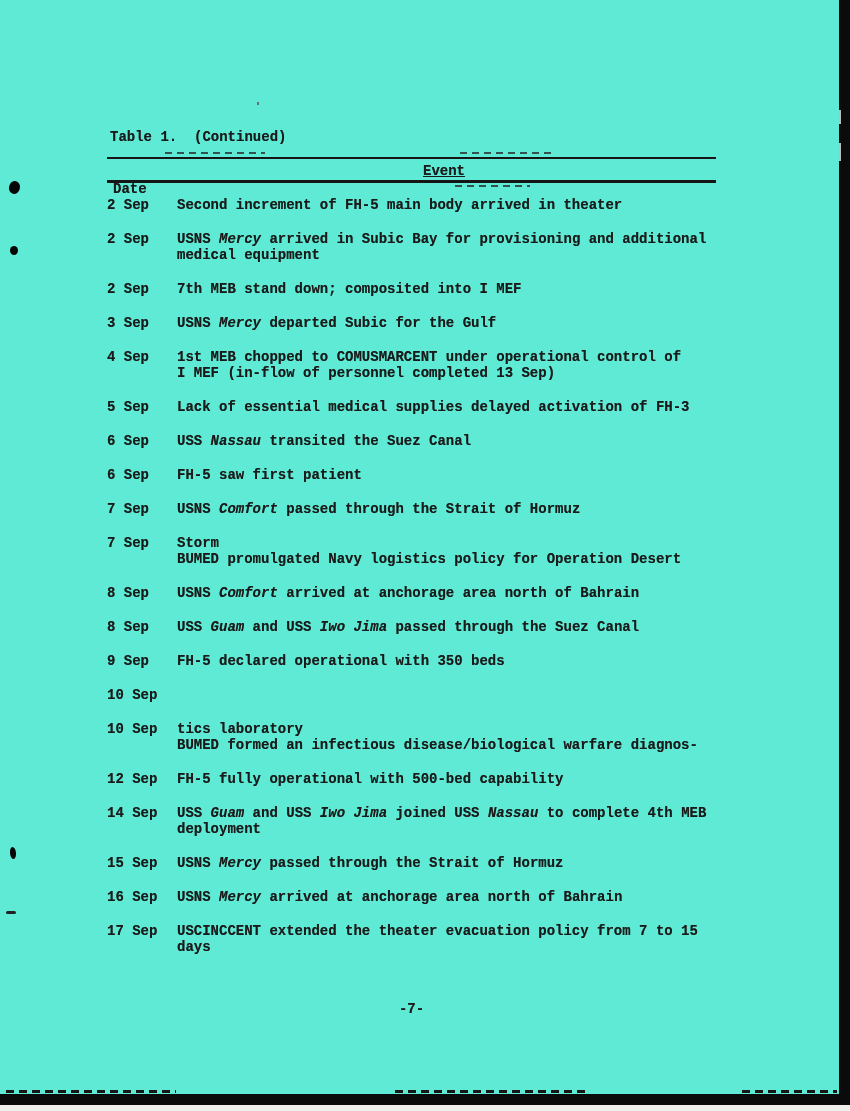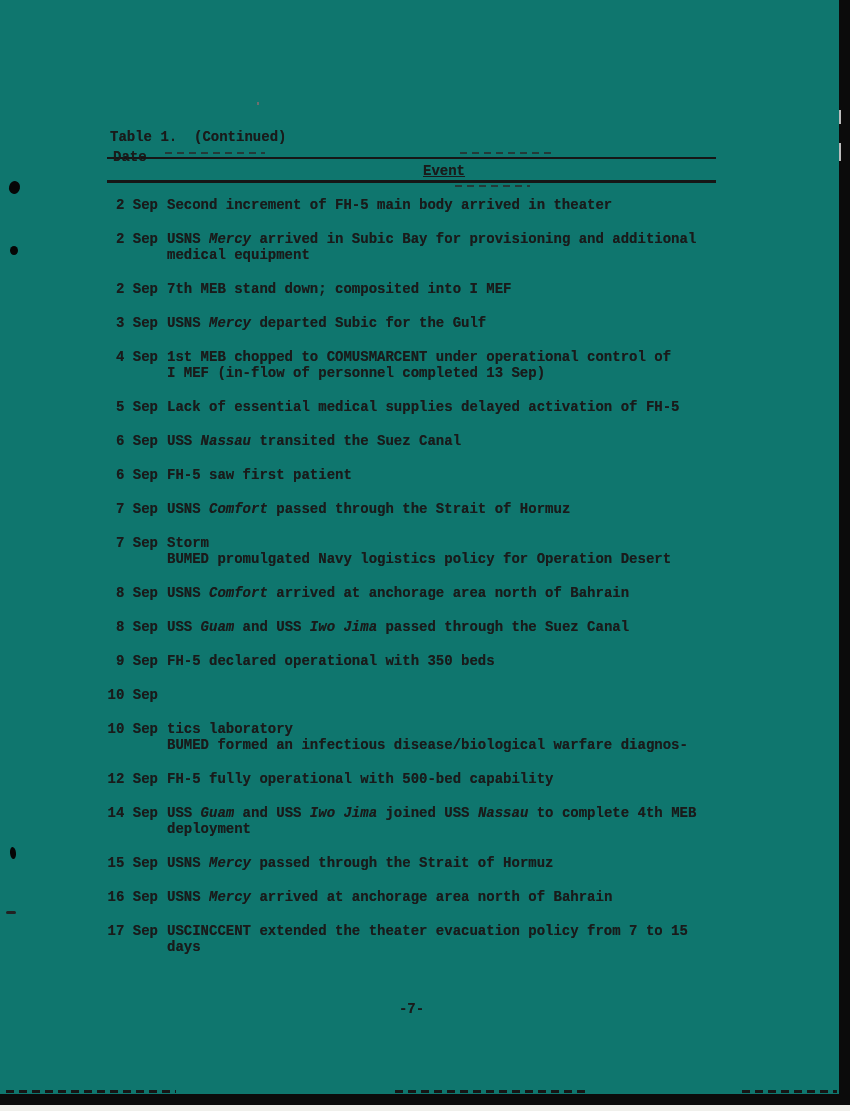--- a/index.html
+++ b/index.html
@@ -1,20 +1,20 @@
 <!DOCTYPE html>
 <html><head>
 <meta charset="utf-8">
 <style>
   html, body { margin: 0; padding: 0; background: #ffffff; }
   .page {
     position: relative;
     width: 850px;
     height: 1111px;
-    background: #0f766e;
+    background: #5eead4;
     overflow: hidden;
     font-family: "Liberation Mono", "DejaVu Sans Mono", monospace;
     color: #1a1a1a;
   }
   .txt {
     font-size: 14px;
     line-height: 16px;
     font-weight: 700;
     white-space: pre;
     text-shadow: 0 0 0.4px rgba(20,20,20,0.55);
@@ -25,27 +25,27 @@
   .rule-top { top: 157px; height: 2px; }
   .rule-header-bottom { top: 180px; height: 2.5px; }
   .noise {
     position: absolute; height: 2px;
     background: repeating-linear-gradient(90deg, #2a2a2a 0 7px, transparent 7px 12px);
     opacity: 0.8;
   }
   .noise-a { left: 165px; top: 152px; width: 100px; }
   .noise-b { left: 460px; top: 152px; width: 95px; }
   .noise-c { left: 455px; top: 185px; width: 75px; }
-  .col-header-date { position: absolute; left: 113px; top: 149px; }
+  .col-header-date { position: absolute; left: 113px; top: 181px; }
   .col-header-event { position: absolute; left: 423px; top: 163px; text-decoration: underline; }
   
   .rows { position: absolute; left: 107px; top: 197px; width: 625px; }
   .row { display: flex; margin-bottom: 18px; }
-  .date { width: 51px; text-align: right; flex: none; }
-  .event { margin-left: 9px; }
+  .date { width: 51px; flex: none; }
+  .event { margin-left: 19px; }
   .event i { font-style: italic; }
   .page-number { position: absolute; left: 107px; top: 1001px; width: 609px; text-align: center; }
   
   .mark { position: absolute; background: #060606; border-radius: 50%; }
   .mark-dot-1 { left: 9px;  top: 181px; width: 11px; height: 13px; transform: rotate(14deg); }
   .mark-dot-2 { left: 10px; top: 246px; width: 8px;  height: 9px; }
   .mark-dot-3 { left: 10px; top: 847px; width: 6px;  height: 12px; transform: rotate(-6deg); }
   .mark-dash  { left: 6px;  top: 911px; width: 10px; height: 3px; border-radius: 2px; background: #222; }
   .speck { position: absolute; left: 257px; top: 102px; width: 2px; height: 3px; background: #6e6e6e; }
   .right-bar { position: absolute; left: 839px; top: 0; width: 11px; height: 1105px; background: #0b0b0b; }
@@ -112,21 +112,21 @@
     <div class="txt date">4 Sep</div>
     <div class="event">
           <div class="txt line">1st MEB chopped to COMUSMARCENT under operational control of</div>
           <div class="txt line">I MEF (in-flow of personnel completed 13 Sep)</div>
         </div>
   </div>
 
   <div class="row">
     <div class="txt date">5 Sep</div>
     <div class="event">
-          <div class="txt line">Lack of essential medical supplies delayed activation of FH-5</div>
+          <div class="txt line">Lack of essential medical supplies delayed activation of FH-3</div>
         </div>
   </div>
 
   <div class="row">
     <div class="txt date">6 Sep</div>
     <div class="event">
           <div class="txt line">USS <i>Nassau</i> transited the Suez Canal</div>
         </div>
   </div>
 

